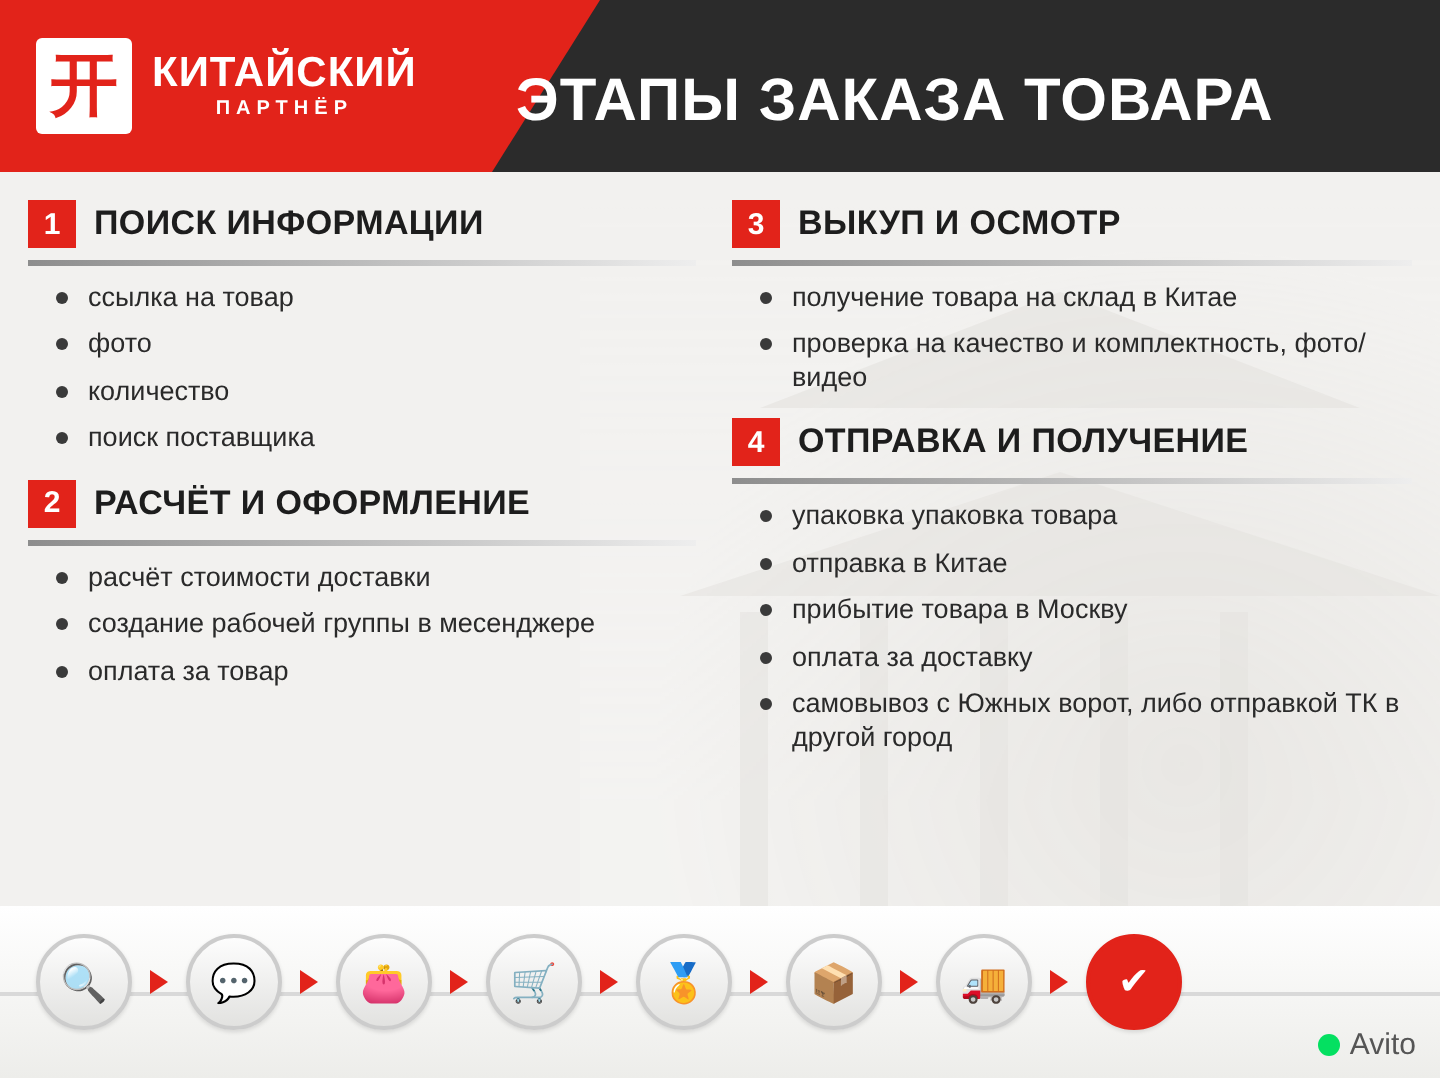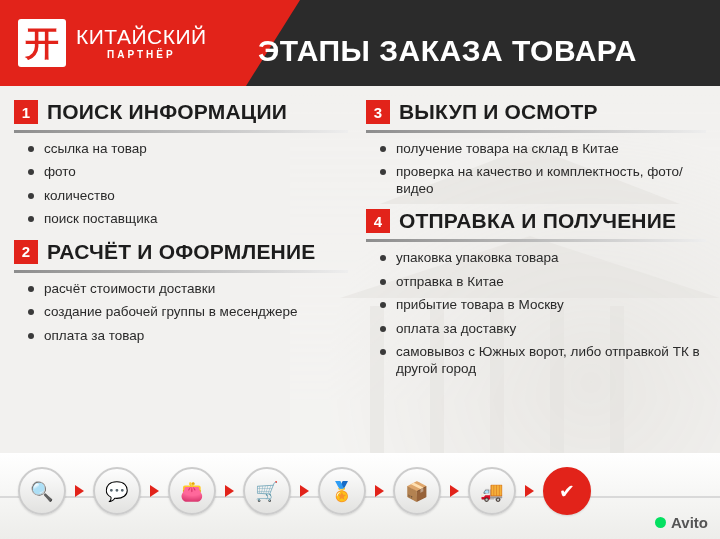--- a/index.html
+++ b/index.html
@@ -105,21 +105,21 @@
     line-height: 1;
     font-weight: bold;
     font-family: "DejaVu Sans", sans-serif;
   }
   .logo-text {
     color: #ffffff;
     line-height: 1;
   }
   .logo-text .l1 {
     font-size: 21px;
-    font-weight: normal;
+    font-weight: bold;
     letter-spacing: .5px;
     display: block;
   }
   .logo-text .l2 {
     font-size: 10px;
     font-weight: bold;
     letter-spacing: 3px;
     display: block;
     text-align: center;
     margin-top: 3px;
@@ -164,21 +164,21 @@
     background: #e2231a;
     color: #fff;
     font-size: 15px;
     font-weight: bold;
     display: flex;
     align-items: center;
     justify-content: center;
     flex: 0 0 auto;
   }
   .sec-title {
-    font-size: 21px;
+    font-size: 17px;
     font-weight: bold;
     color: #1d1d1d;
     letter-spacing: .2px;
     white-space: nowrap;
   }
   .sec-rule {
     height: 3px;
     background: linear-gradient(to right, #8d8d8d 0%, #cfcfcf 70%, #eeeeee 100%);
     margin: 6px 0 8px 0;
   }
@@ -257,21 +257,21 @@
   }
   .avito {
     position: absolute;
     right: 12px;
     bottom: 8px;
     display: flex;
     align-items: center;
     gap: 5px;
     color: #555;
     font-size: 15px;
-    font-weight: bold;
+    font-weight: normal;
     justify-content: flex-end;
   }
   .avito .dot {
     width: 11px;
     height: 11px;
     border-radius: 50%;
     background: #04e061;
     display: inline-block;
   }
 </style>

